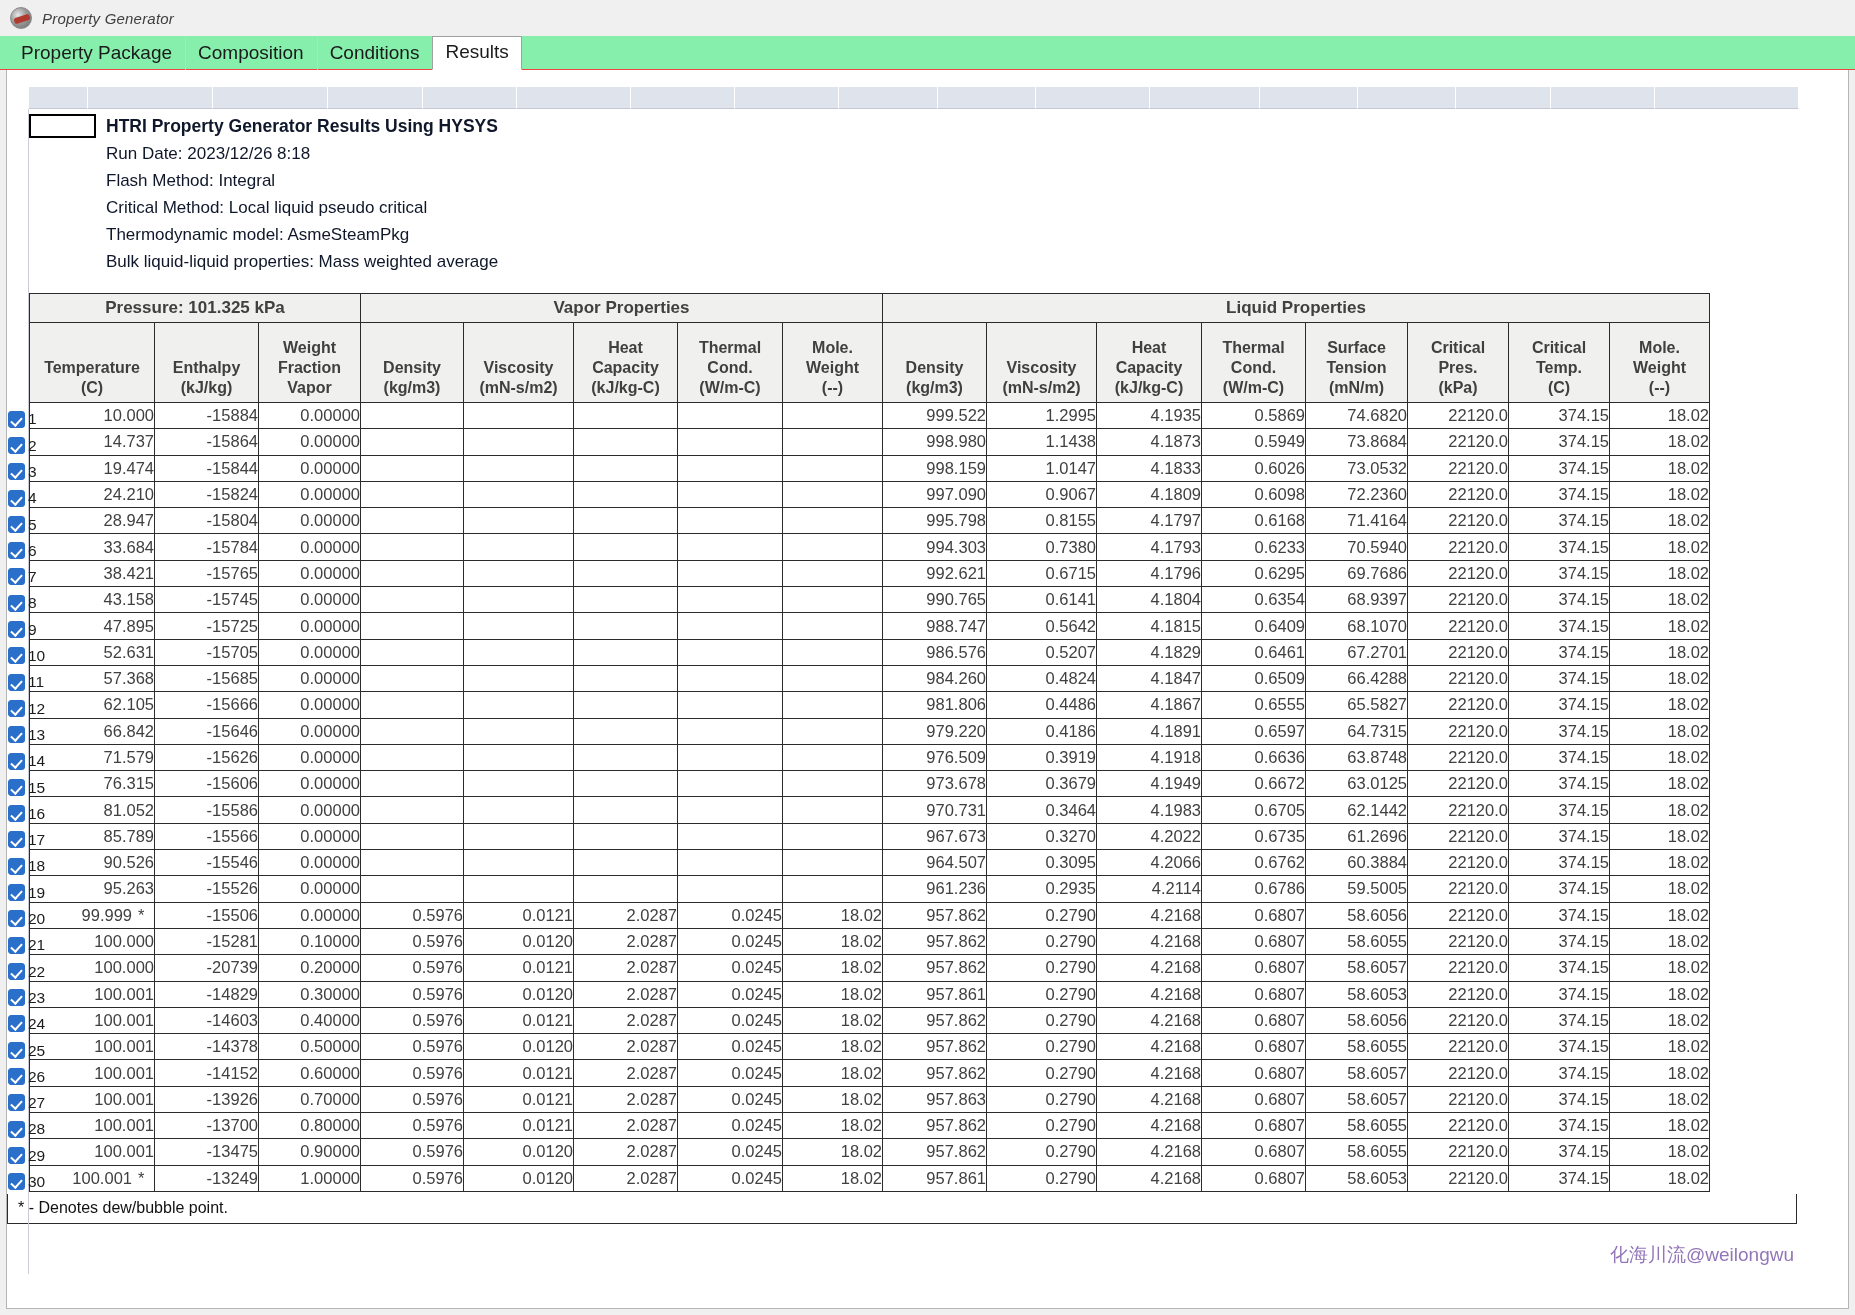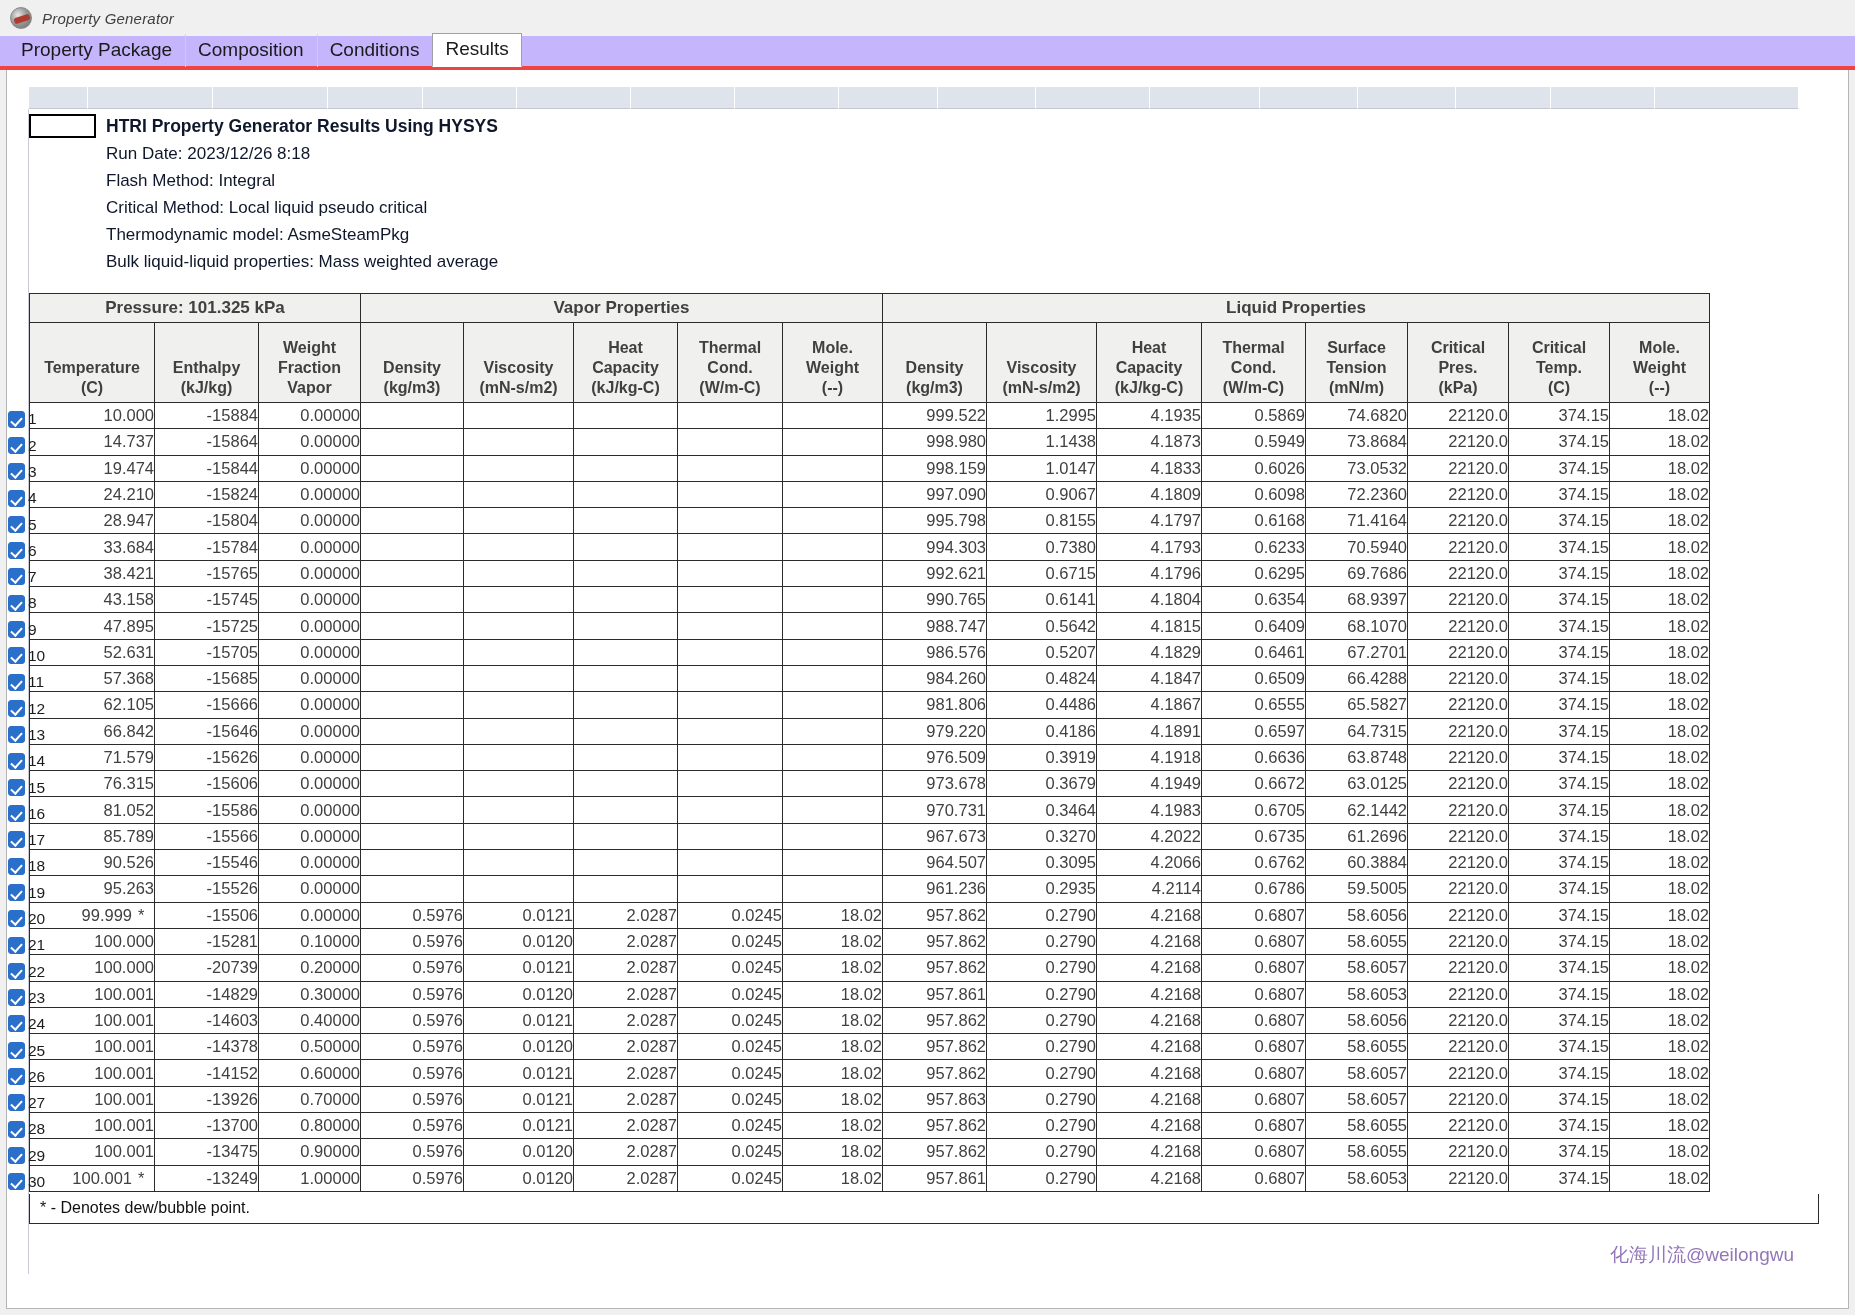--- a/index.html
+++ b/index.html
@@ -48,22 +48,22 @@
     color: #404040;
     letter-spacing: .2px;
     font-style: italic;
   }
 
   
   #tabstrip {
     height: 34px;
     display: flex; align-items: flex-end;
     padding-left: 8px;
-    background: #c4b5fd;
-    border-bottom: 4px solid #ef4444;
+    background: #86efac;
+    border-bottom: 1px solid #ef4444;
     flex: 0 0 auto;
     position: relative;
     z-index: 2;
   }
   .tab {
     font-size: 19px;
     color: #1a1a1a;
     padding: 3px 12px 5px 12px;
     border: 1px solid transparent;
     border-bottom: none;
@@ -218,21 +218,20 @@
   .rownum {
     font-size: 15.5px;
     color: #1c1c1c;
     width: 24px;
     text-align: left;
     line-height: 1;
   }
 
   
   #footnote {
-    margin-left: 22px;
     margin-top: 2px;
     border: 1px solid #2b2b2b;
     border-top: none;
     width: 1790px;
     height: 30px;
     display: flex; align-items: center;
     padding-left: 10px;
     font-size: 16px;
     color: #111;
     background: #fff;

